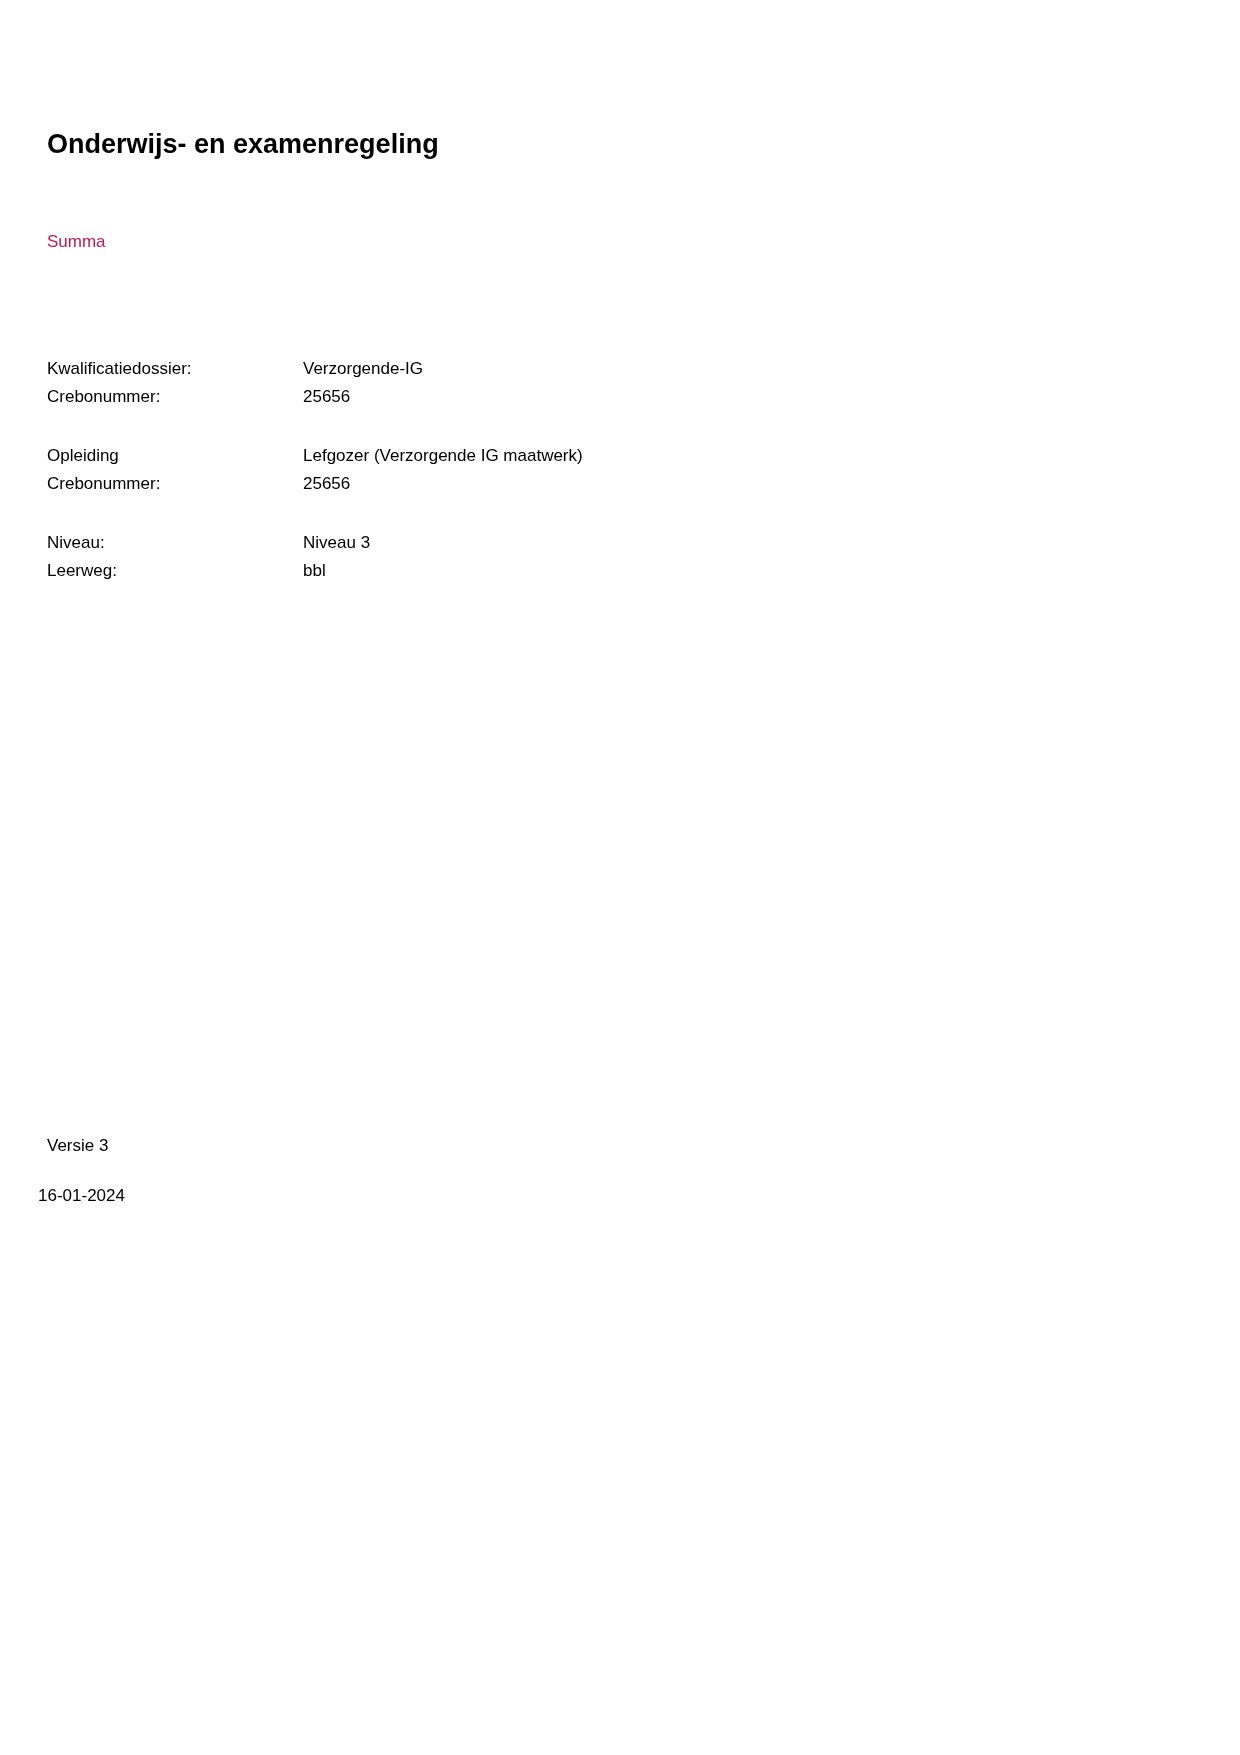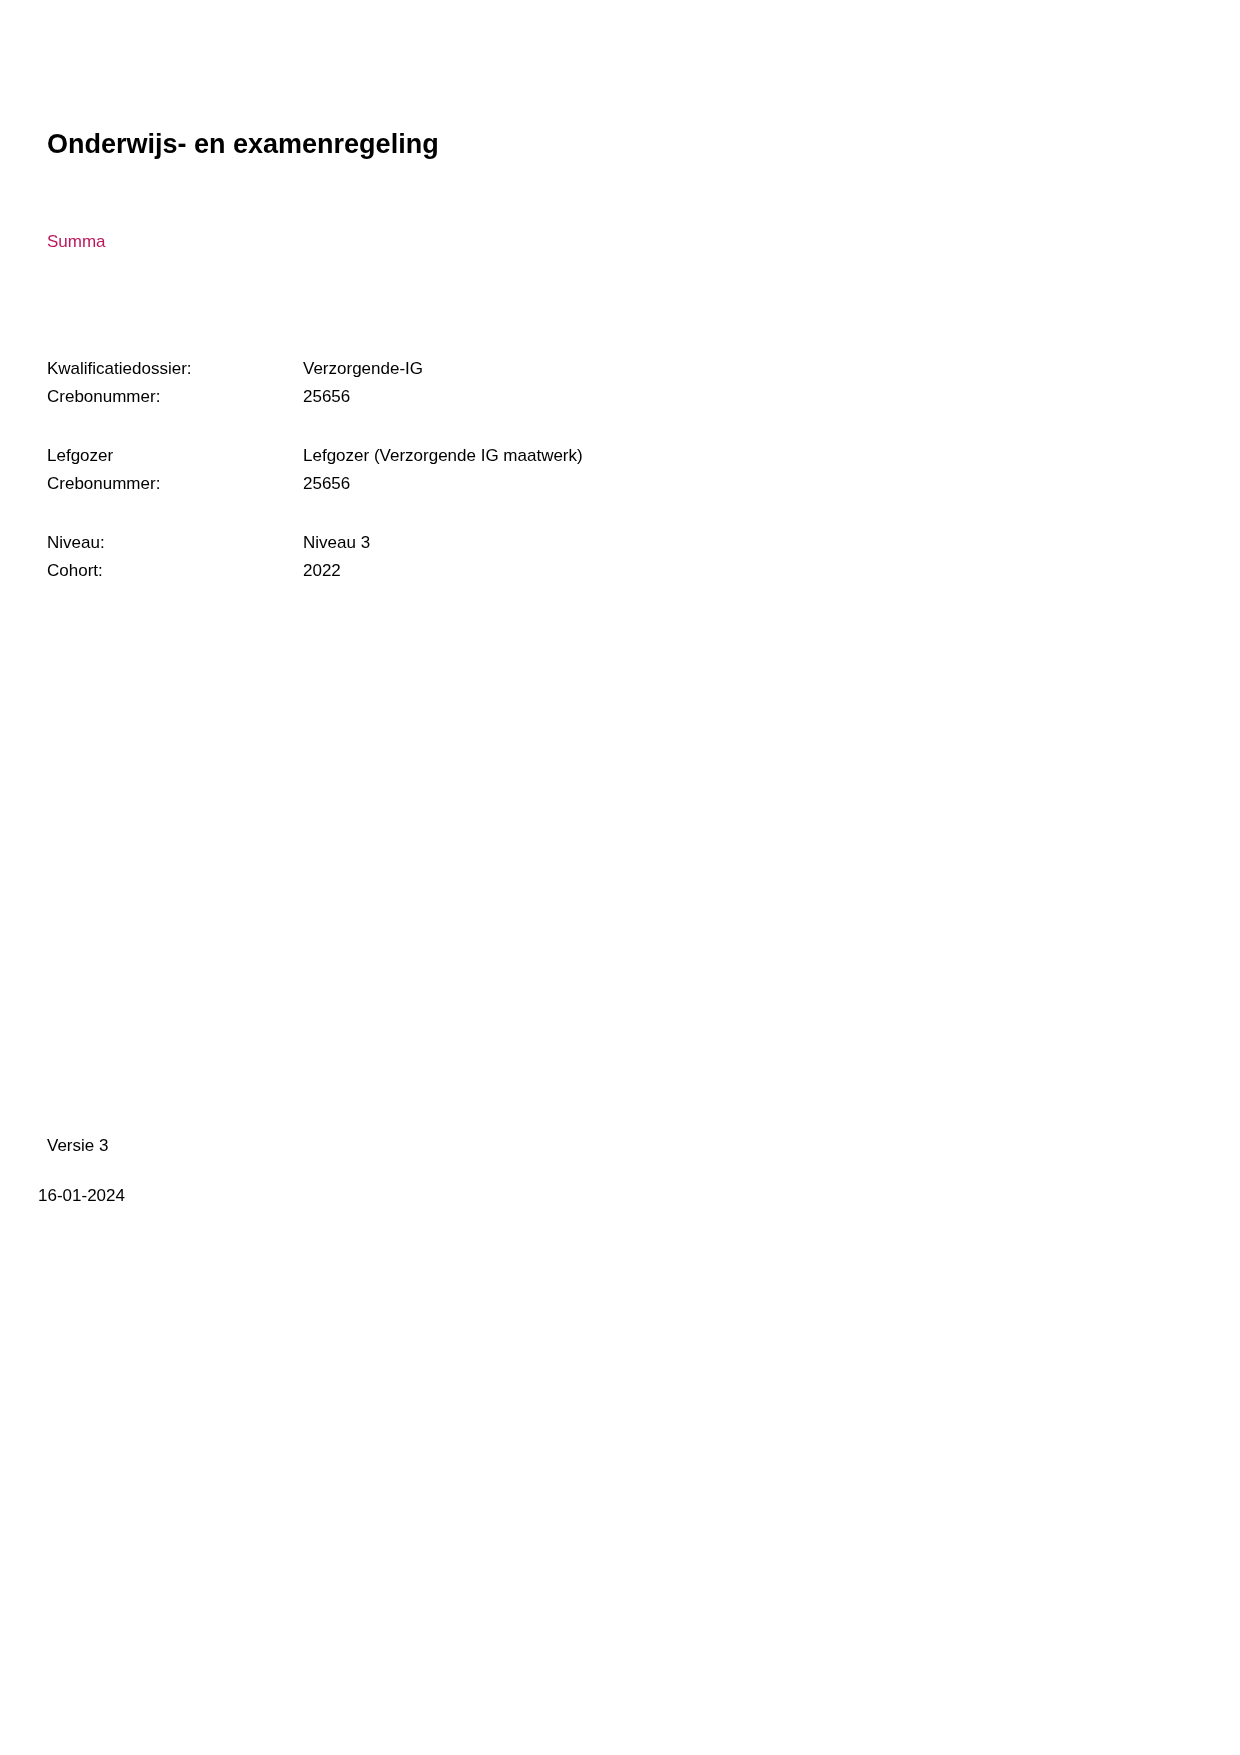--- a/index.html
+++ b/index.html
@@ -89,37 +89,37 @@
     <div class="info-row">
       <span class="info-label">Kwalificatiedossier:</span>
       <span class="info-value">Verzorgende-IG</span>
     </div>
     <div class="info-row">
       <span class="info-label">Crebonummer:</span>
       <span class="info-value">25656</span>
     </div>
 
     <div class="info-row group-start">
-      <span class="info-label">Lefgozer</span>
+      <span class="info-label">Opleiding</span>
       <span class="info-value">Lefgozer (Verzorgende IG maatwerk)</span>
     </div>
     <div class="info-row">
       <span class="info-label">Crebonummer:</span>
       <span class="info-value">25656</span>
     </div>
 
     <div class="info-row group-start">
       <span class="info-label">Niveau:</span>
       <span class="info-value">Niveau 3</span>
     </div>
+    <div class="info-row">
+      <span class="info-label">Leerweg:</span>
+      <span class="info-value">bbl</span>
+    </div>
 
-    <div class="info-row">
-      <span class="info-label">Cohort:</span>
-      <span class="info-value">2022</span>
-    </div>
 
   </div>
 
   <div class="version-line">Versie 3</div>
 
   <div class="date-line">16-01-2024</div>
 
 </div>
 
 </body></html>

